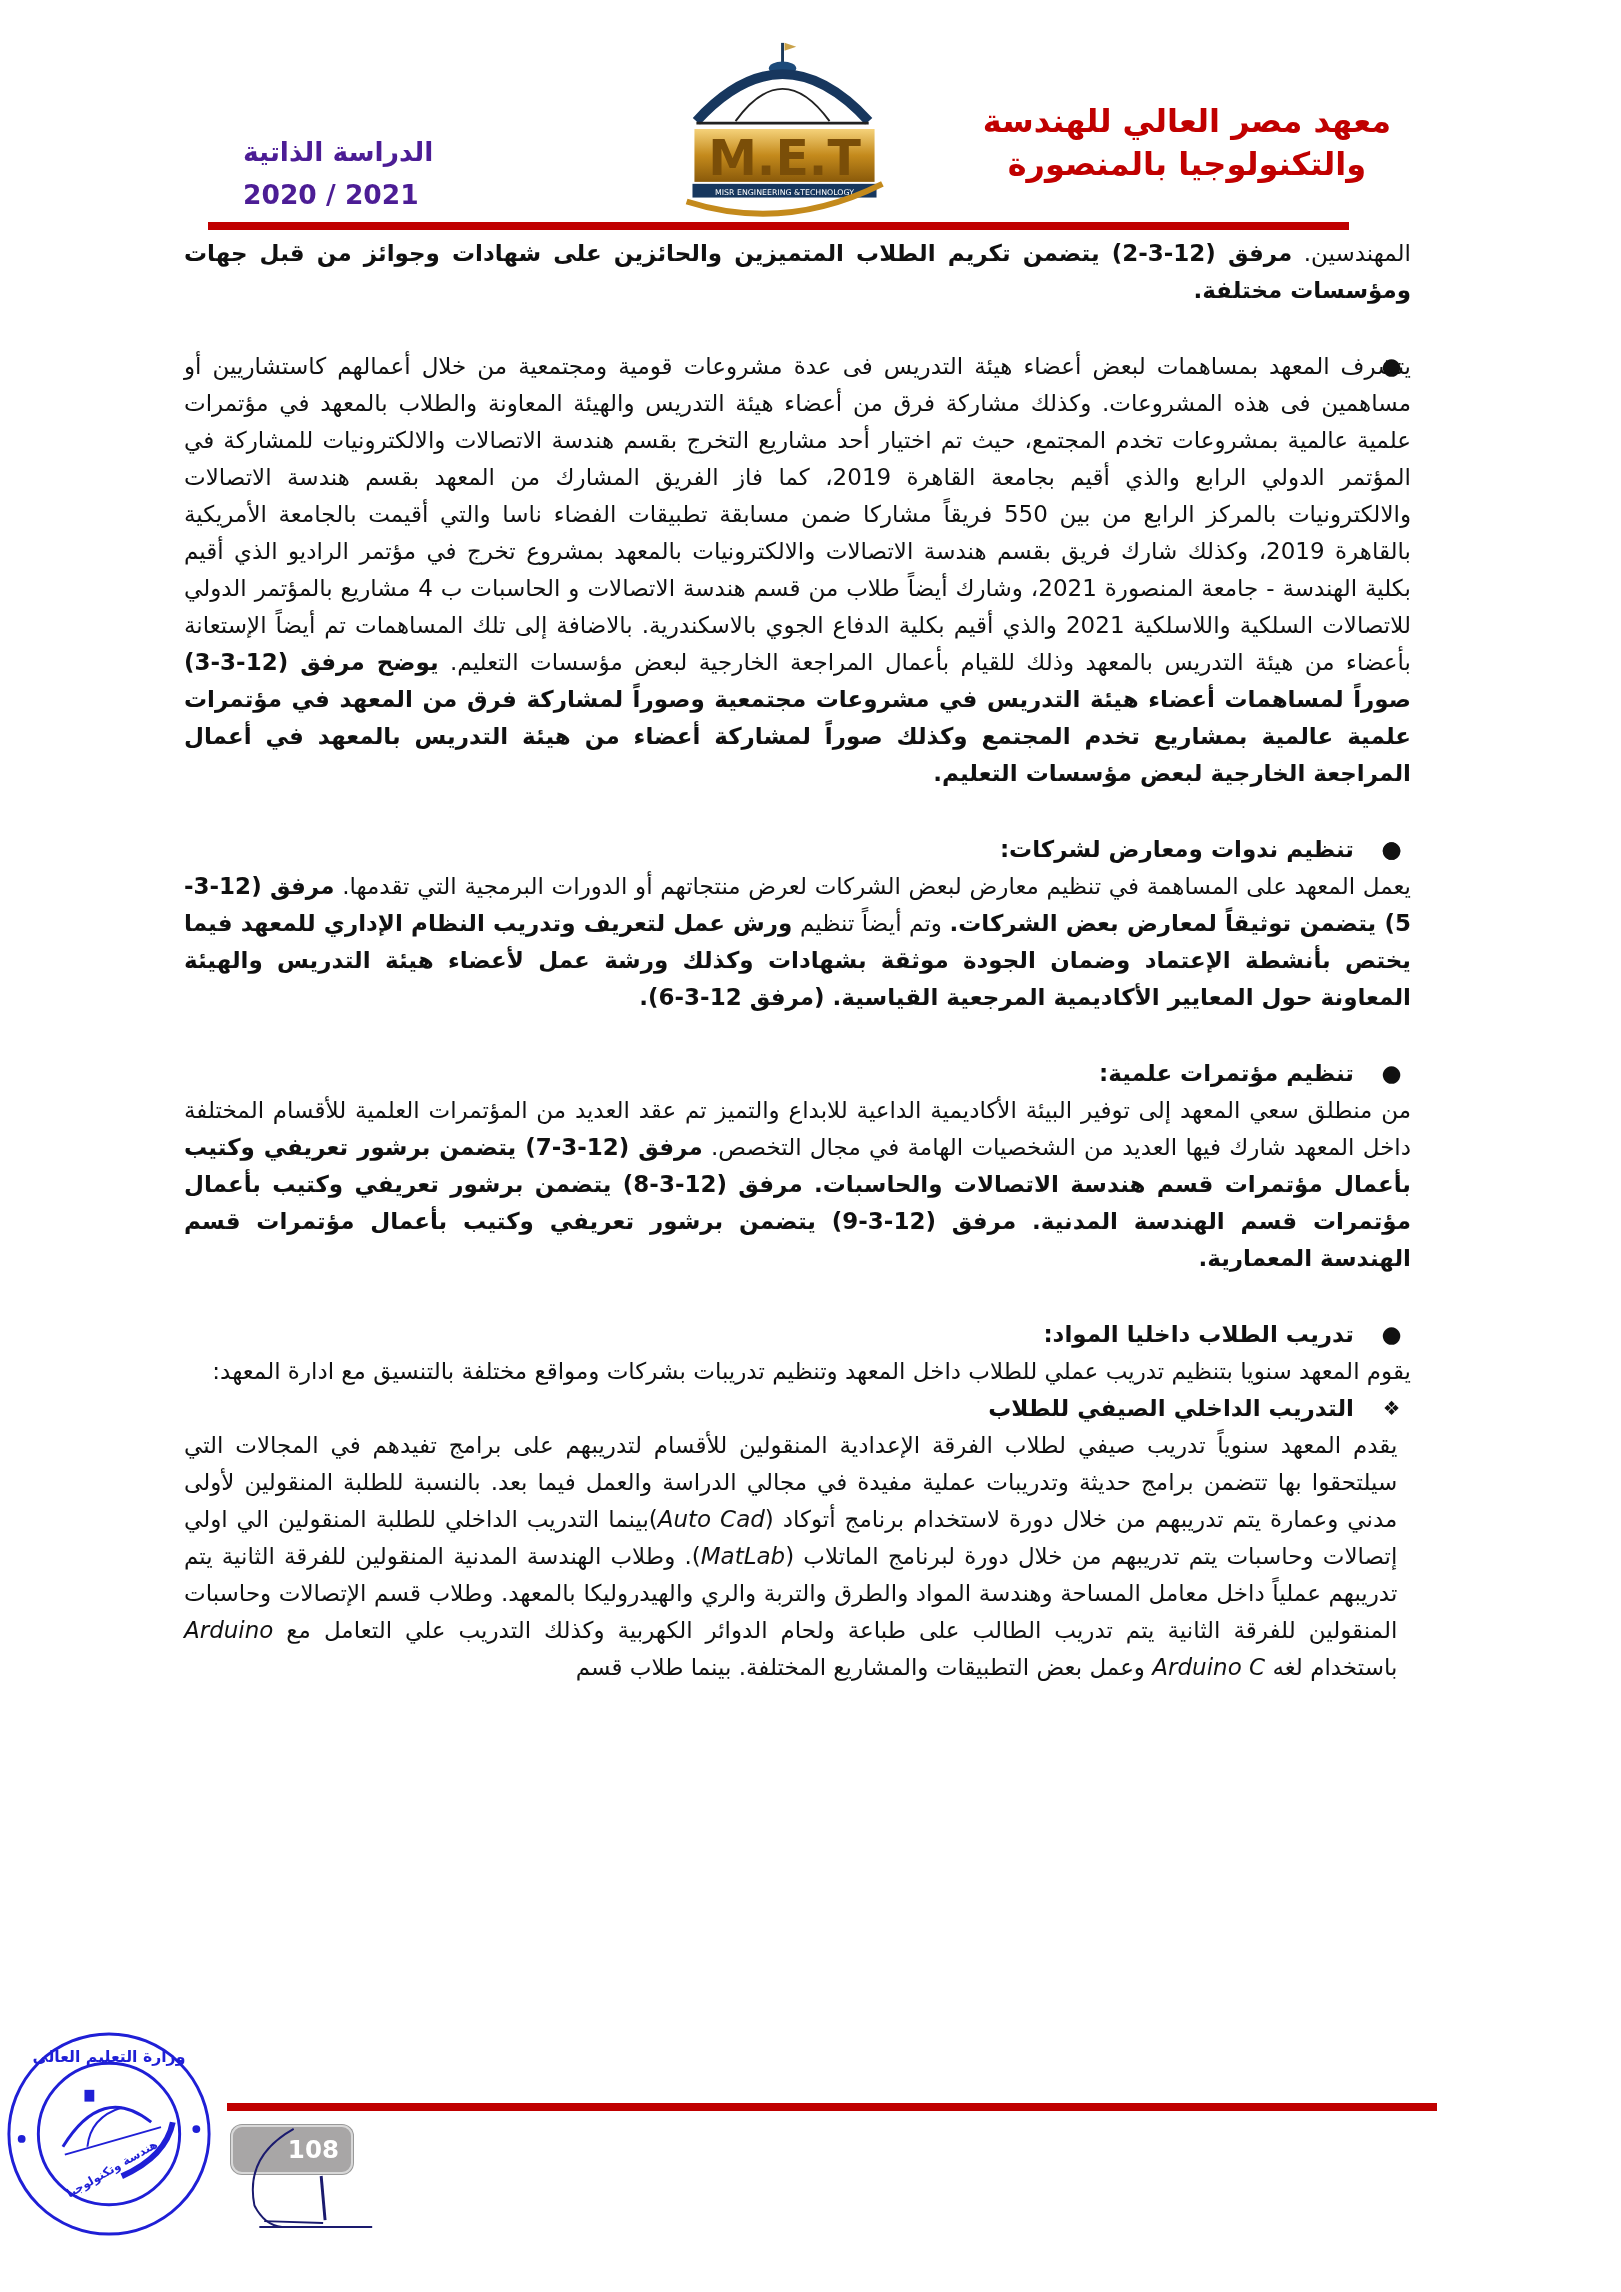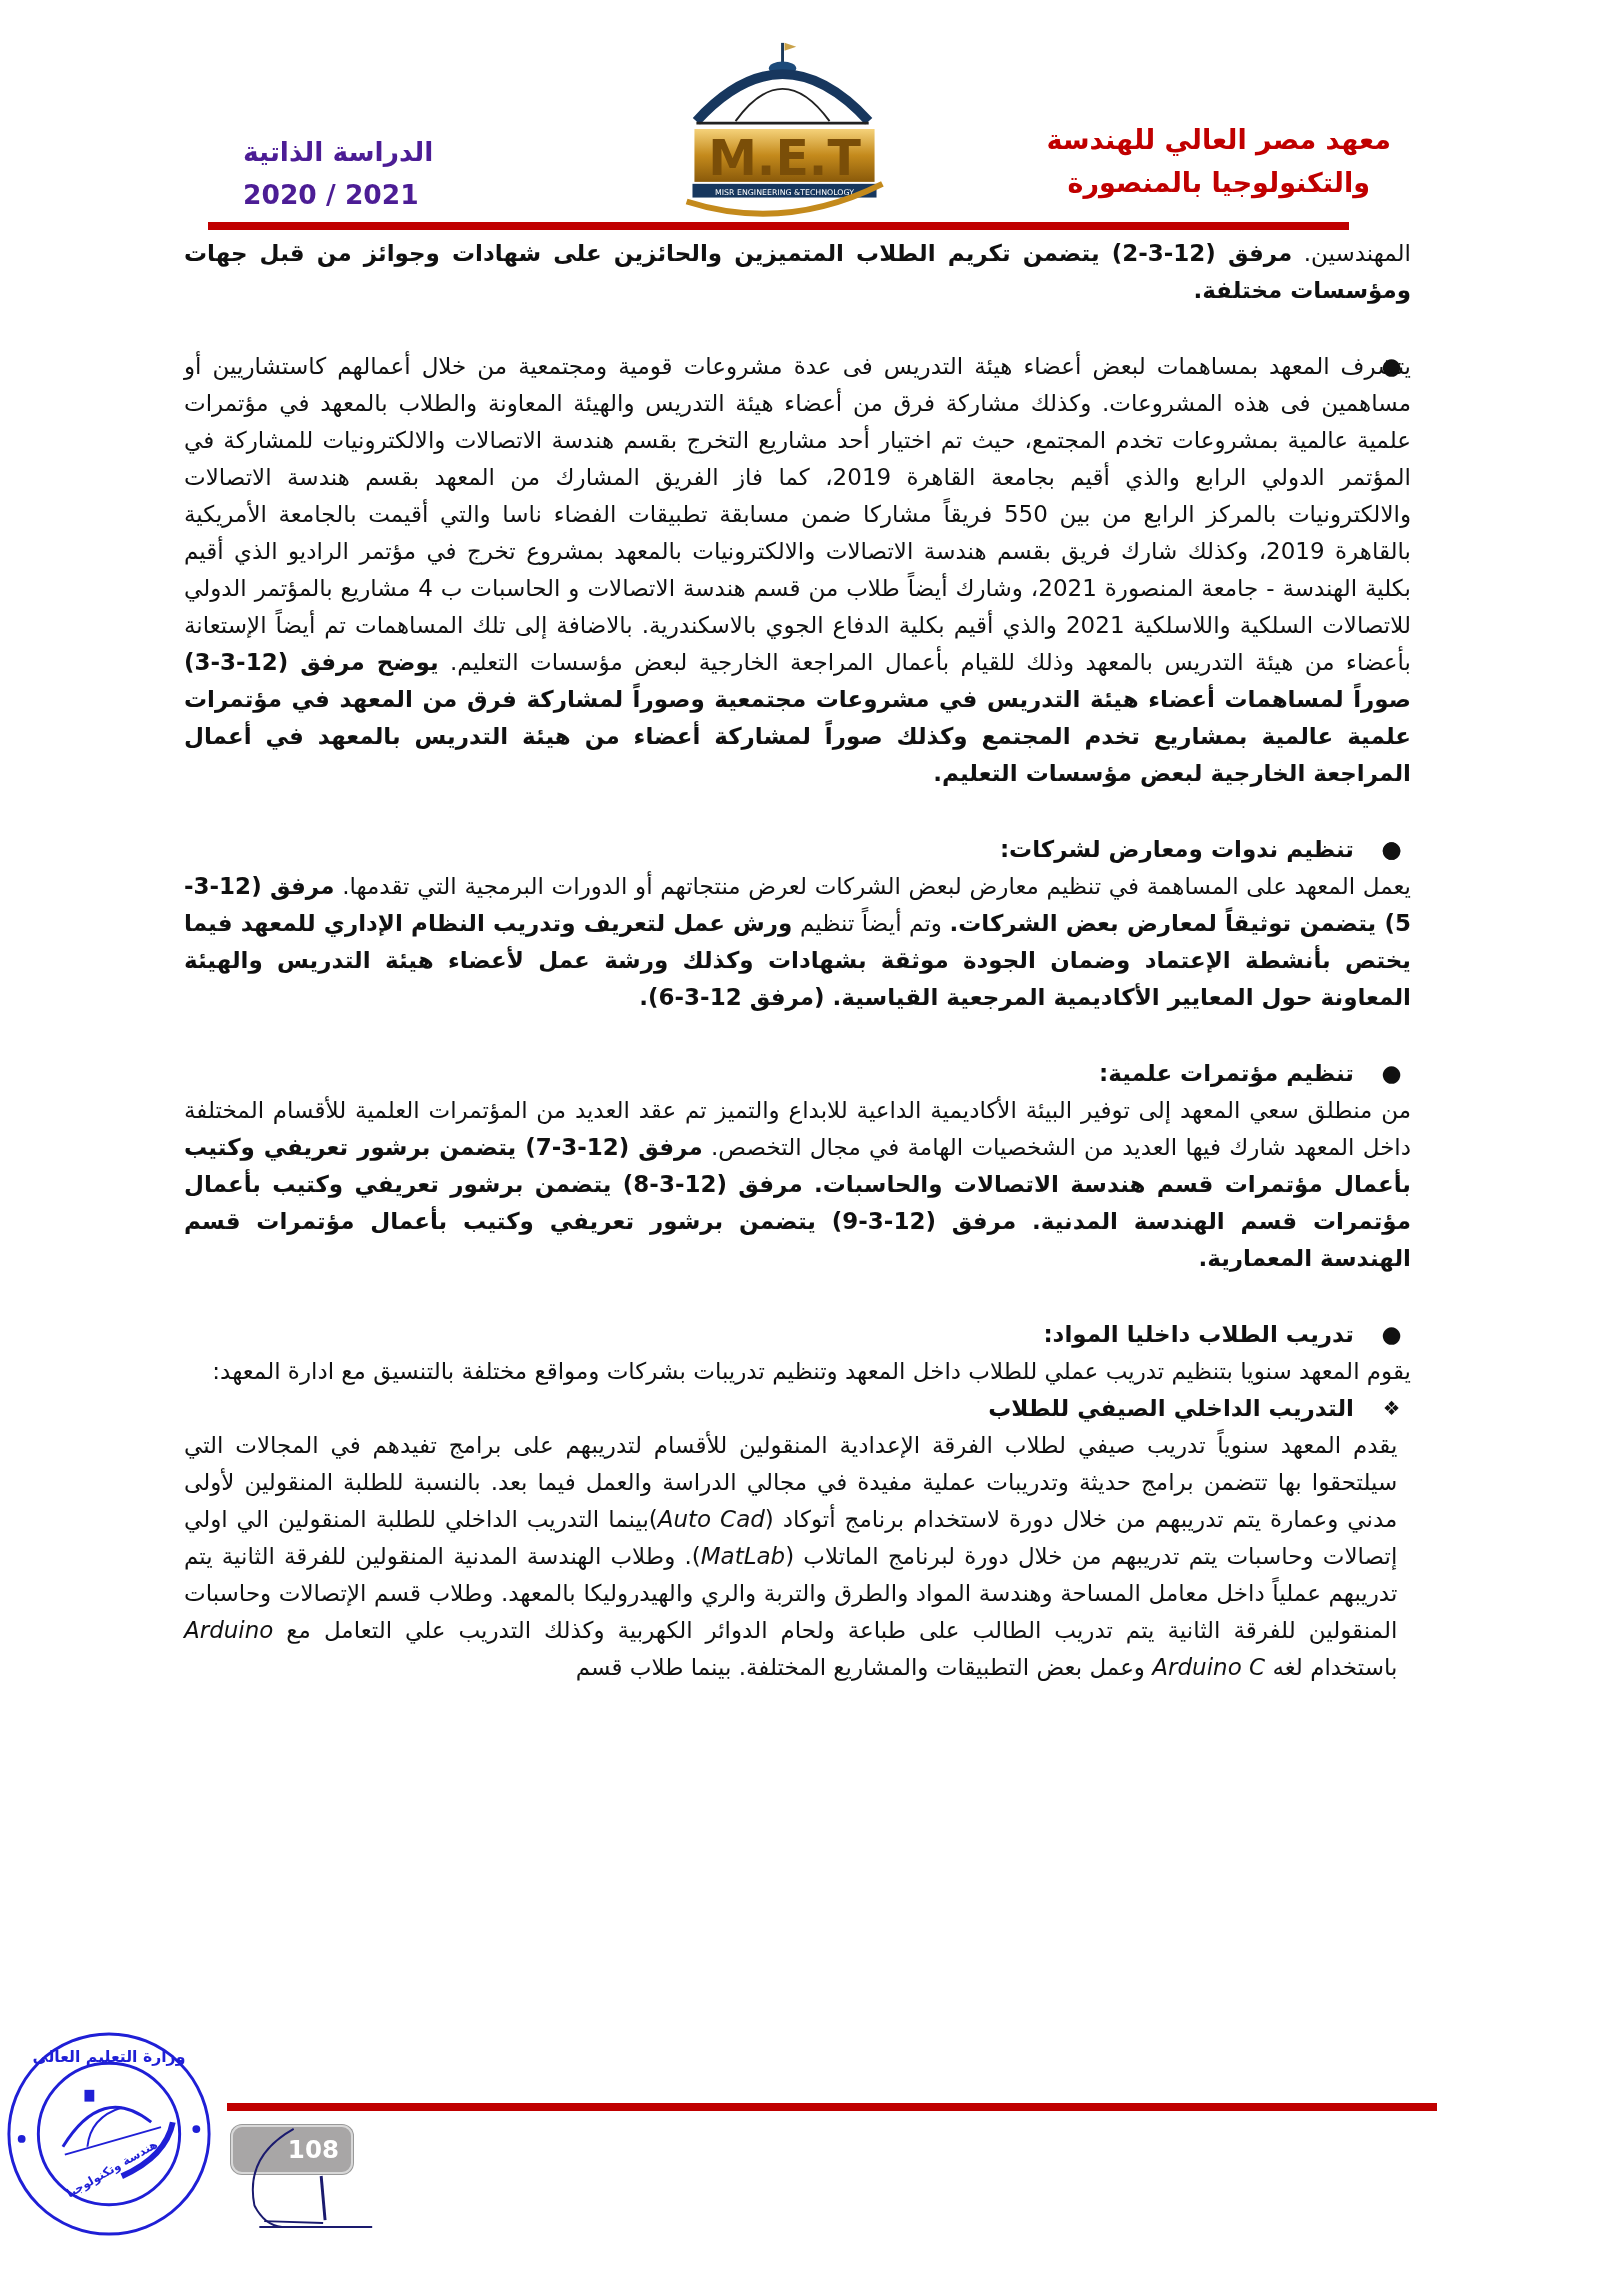--- a/index.html
+++ b/index.html
@@ -1,18 +1,18 @@
 <!DOCTYPE html>
 <html><head>
 <meta charset="utf-8">
 <style>
   html, body { margin:0; padding:0; background:#ffffff; }
   body { width:1621px; height:2293px; position:relative; overflow:hidden; font-family:"DejaVu Sans", sans-serif; color:#111; }
   .header { position:absolute; left:0; top:0; width:1621px; height:227px; }
-  .hdr-right { position:absolute; right:230px; top:118px; text-align:center; direction:rtl; color:#c00000; font-weight:bold; font-size:27px; line-height:43px; }
+  .hdr-right { position:absolute; right:230px; top:100px; text-align:center; direction:rtl; color:#c00000; font-weight:bold; font-size:32px; line-height:43px; }
   .hdr-left { position:absolute; left:243px; top:116px; text-align:left; direction:rtl; color:#4c1d95; font-weight:bold; font-size:26.5px; line-height:43px;margin-top:14px; }
   .logo { position:absolute; left:657px; top:37px; width:255px; height:186px; }
   .rule { position:absolute; height:7.8px; background:#c00000; }
   .rule.top { left:208px; top:222px; width:1141px; }
   .rule.bottom { left:227px; top:2103px; width:1210px; }
   .content { position:absolute; left:184px; top:235px; width:1227px; direction:rtl; text-align:justify; font-size:23px; line-height:37px; }
   .content p { margin:0; }
   .bold { font-weight:bold; }
   .bullet-h { font-weight:bold; position:relative; padding-right:57px; margin:0; }
   .bullet-h .dot { position:absolute; right:0; top:0; width:39px; text-align:center; }

